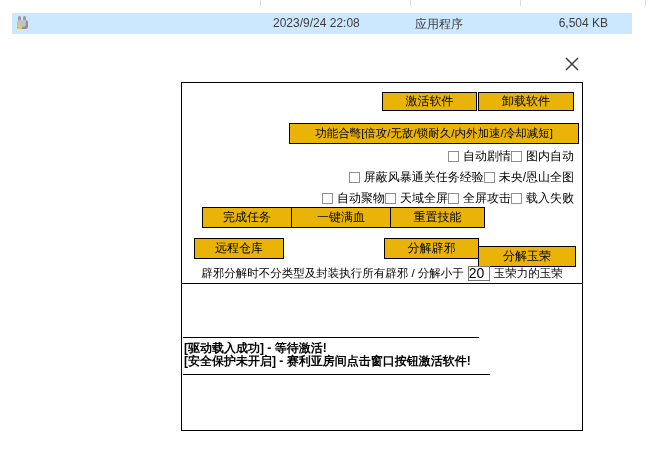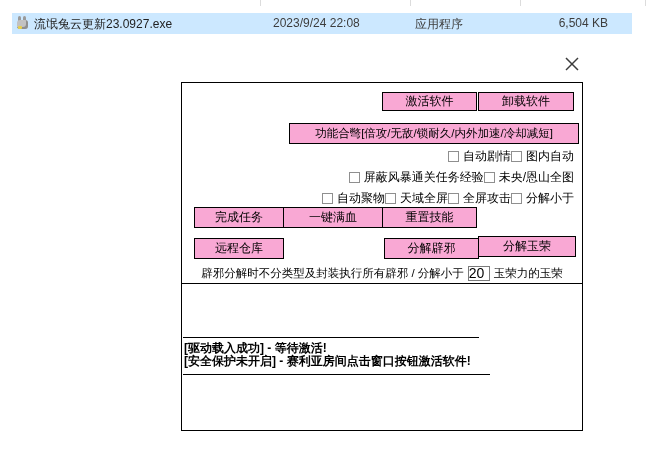--- a/index.html
+++ b/index.html
@@ -15,40 +15,40 @@
                    border-radius:3px;box-shadow:inset -2px -2px 0 #8f8f8f;}
   .file-icon .speck{position:absolute;left:2px;top:10px;width:4px;height:3px;background:#e6cf4e;border-radius:1px;}
   .fname{position:absolute;left:22px;top:3px;color:#222;}
   .fdate{position:absolute;left:261px;top:3px;}
   .ftype{position:absolute;left:403px;top:3px;}
   .fsize{position:absolute;right:24px;top:3px;}
   
   .close-btn{position:absolute;left:562px;top:54px;width:20px;height:20px;cursor:pointer;}
   .panel{position:absolute;left:181px;top:82px;width:402px;height:349px;
          border:1px solid #000;box-sizing:border-box;background:#fff;}
-  .btn{position:absolute;border:1px solid #000;background:#f9a8d4;box-sizing:border-box;
+  .btn{position:absolute;border:1px solid #000;background:#eab308;box-sizing:border-box;
        display:flex;align-items:center;justify-content:center;font-size:12px;
        white-space:nowrap;cursor:pointer;height:21px;}
   .btn-activate{left:200px;top:9px;width:95px;height:19px;}
   .btn-uninstall{left:296px;top:9px;width:96px;height:19px;}
   .btn-combo{left:107px;top:40px;width:290px;font-size:11.5px;}
   .cbrow{position:absolute;right:8px;display:flex;align-items:center;
          font-size:12px;white-space:nowrap;height:14px;}
   .cbrow-1{top:66px;} .cbrow-2{top:87px;} .cbrow-3{top:108px;padding-left:39px;}
   .cbitem{display:flex;align-items:center;gap:4px;}
   .cbbox{width:11px;height:11px;border:1px solid #8f8f8f;background:#fff;
          box-sizing:border-box;flex:0 0 auto;cursor:pointer;}
-  .grid-row{position:absolute;left:12px;display:flex;}
+  .grid-row{position:absolute;left:20px;display:flex;}
   .grid-1{top:124px;} 
   .grid-row .btn{position:static;}
   .grid-1 .btn + .btn{margin-left:-1px;}
   .b-w1{width:90px;} .b-w2{width:100px;} .b-w3{width:95px;} .b-w4{width:97px;}
   .btn-remote{left:12px;top:155px;width:90px;}
   .btn-pixie{left:202px;top:155px;width:95px;}
-  .btn-yurong{left:296px;top:153px;width:98px;margin-left:0;}
+  .btn-yurong{left:296px;top:163px;width:98px;margin-left:0;}
   .decompose{position:absolute;left:1px;top:181px;width:398px;height:18px;
              display:flex;align-items:center;justify-content:center;gap:4px;
              font-size:11.5px;white-space:nowrap;}
   .decompose input{width:22px;height:15px;border:1px solid #7a7a7a;font-size:14px;
                    padding:0;box-sizing:border-box;
                    font-family:"Liberation Sans",sans-serif;}
   .hsep{position:absolute;left:0;width:400px;height:1px;background:#000;}
   .sep-top{top:200px;}
   .log{position:absolute;left:2px;font-size:12px;line-height:12.5px;font-weight:bold;white-space:nowrap;}
   .log-1{top:211px;} .log-2{top:259px;}
@@ -63,21 +63,20 @@
 <div class="col-tick" style="left:520px"></div>
 <div class="col-tick" style="left:645px"></div>
 
 <div class="file-row">
   <span class="file-icon">
     <span class="ear" style="left:2px"></span>
       <span class="ear" style="left:7px"></span>
     <span class="body"></span>
       <span class="speck"></span>
   </span>
-  <span class="fname">流氓兔云更新23.0927.exe</span>
   <span class="fdate">2023/9/24 22:08</span>
   <span class="ftype">应用程序</span>
   <span class="fsize">6,504 KB</span>
 </div>
 
 <div class="close-btn">
   <svg width="20" height="20" viewBox="0 0 20 20">
     <line x1="4" y1="4" x2="16" y2="16" stroke="#3c3c3c" stroke-width="1.5"></line>
     <line x1="16" y1="4" x2="4" y2="16" stroke="#3c3c3c" stroke-width="1.5"></line>
   </svg>
@@ -120,21 +119,21 @@
     <label class="cbitem">
       <span class="cbbox"></span>
       <span>天域全屏</span>
     </label>
     <label class="cbitem">
       <span class="cbbox"></span>
       <span>全屏攻击</span>
     </label>
     <label class="cbitem">
       <span class="cbbox"></span>
-      <span>分解小于</span>
+      <span>载入失败</span>
     </label>
   </div>
 
   <div class="grid-row grid-1">
     <div class="btn b-w1">完成任务</div>
     <div class="btn b-w2">一键满血</div>
     <div class="btn b-w3">重置技能</div>
   </div>
 
   <div class="btn btn-remote">远程仓库</div>

